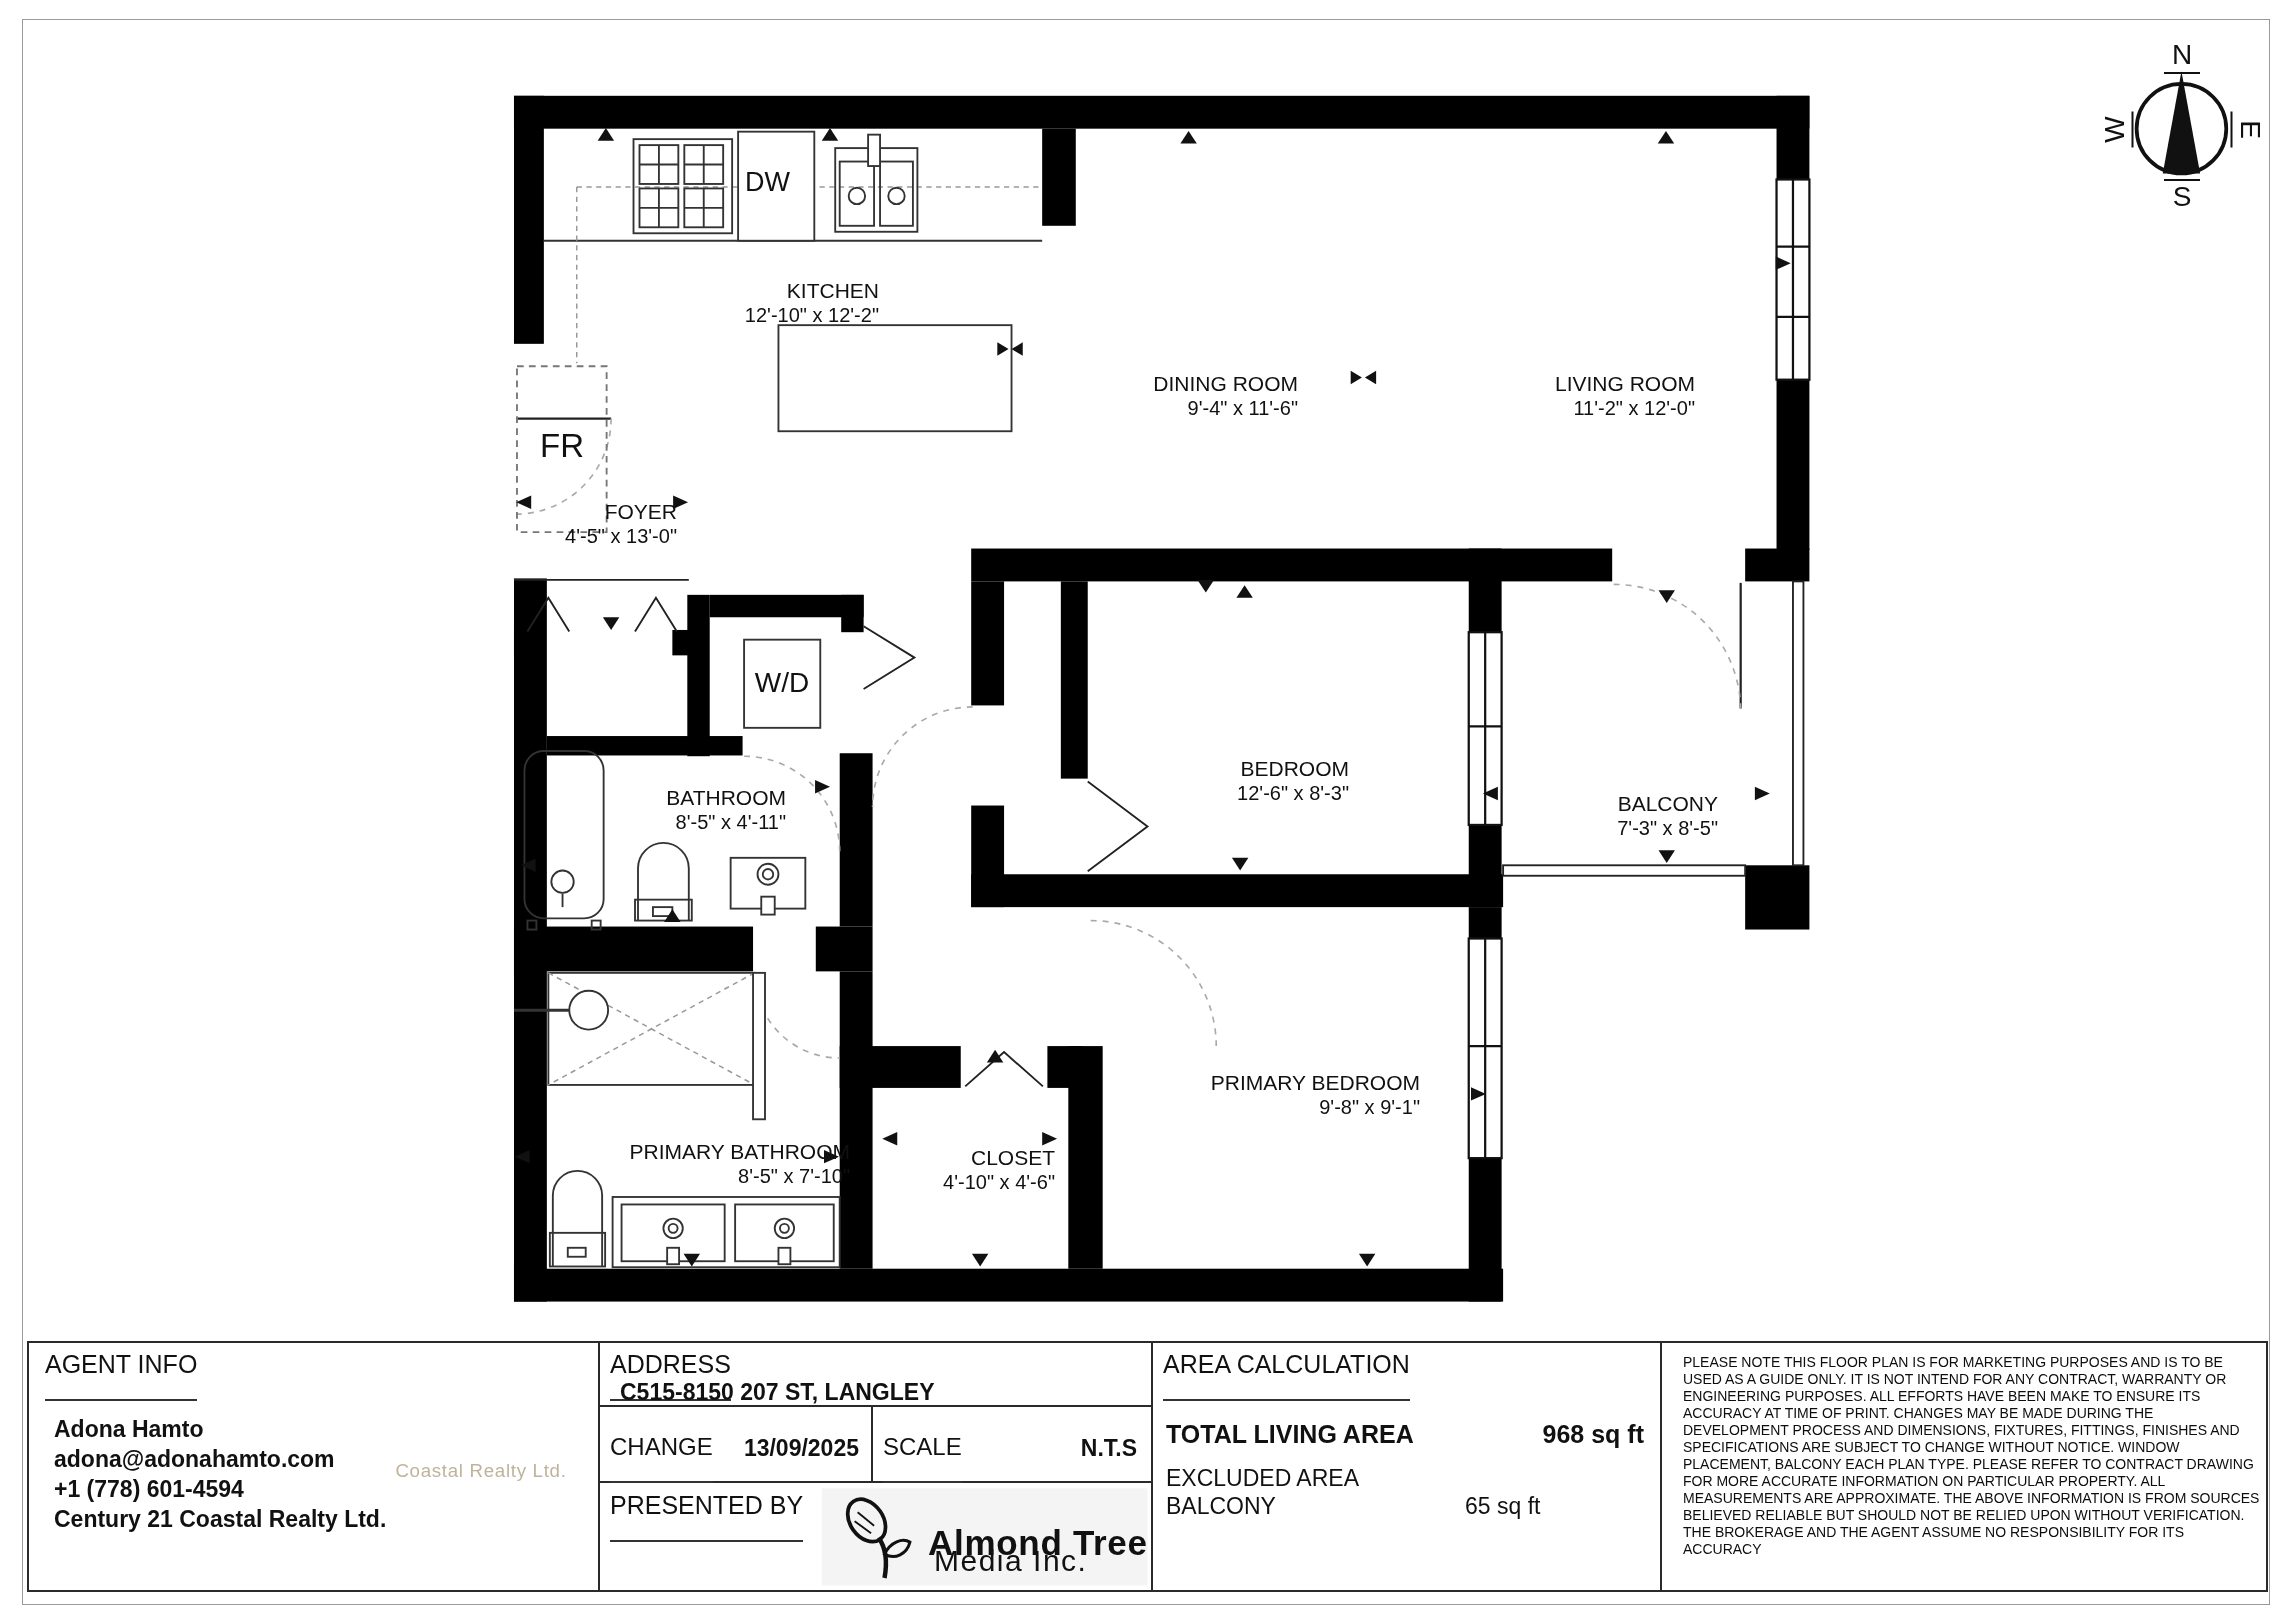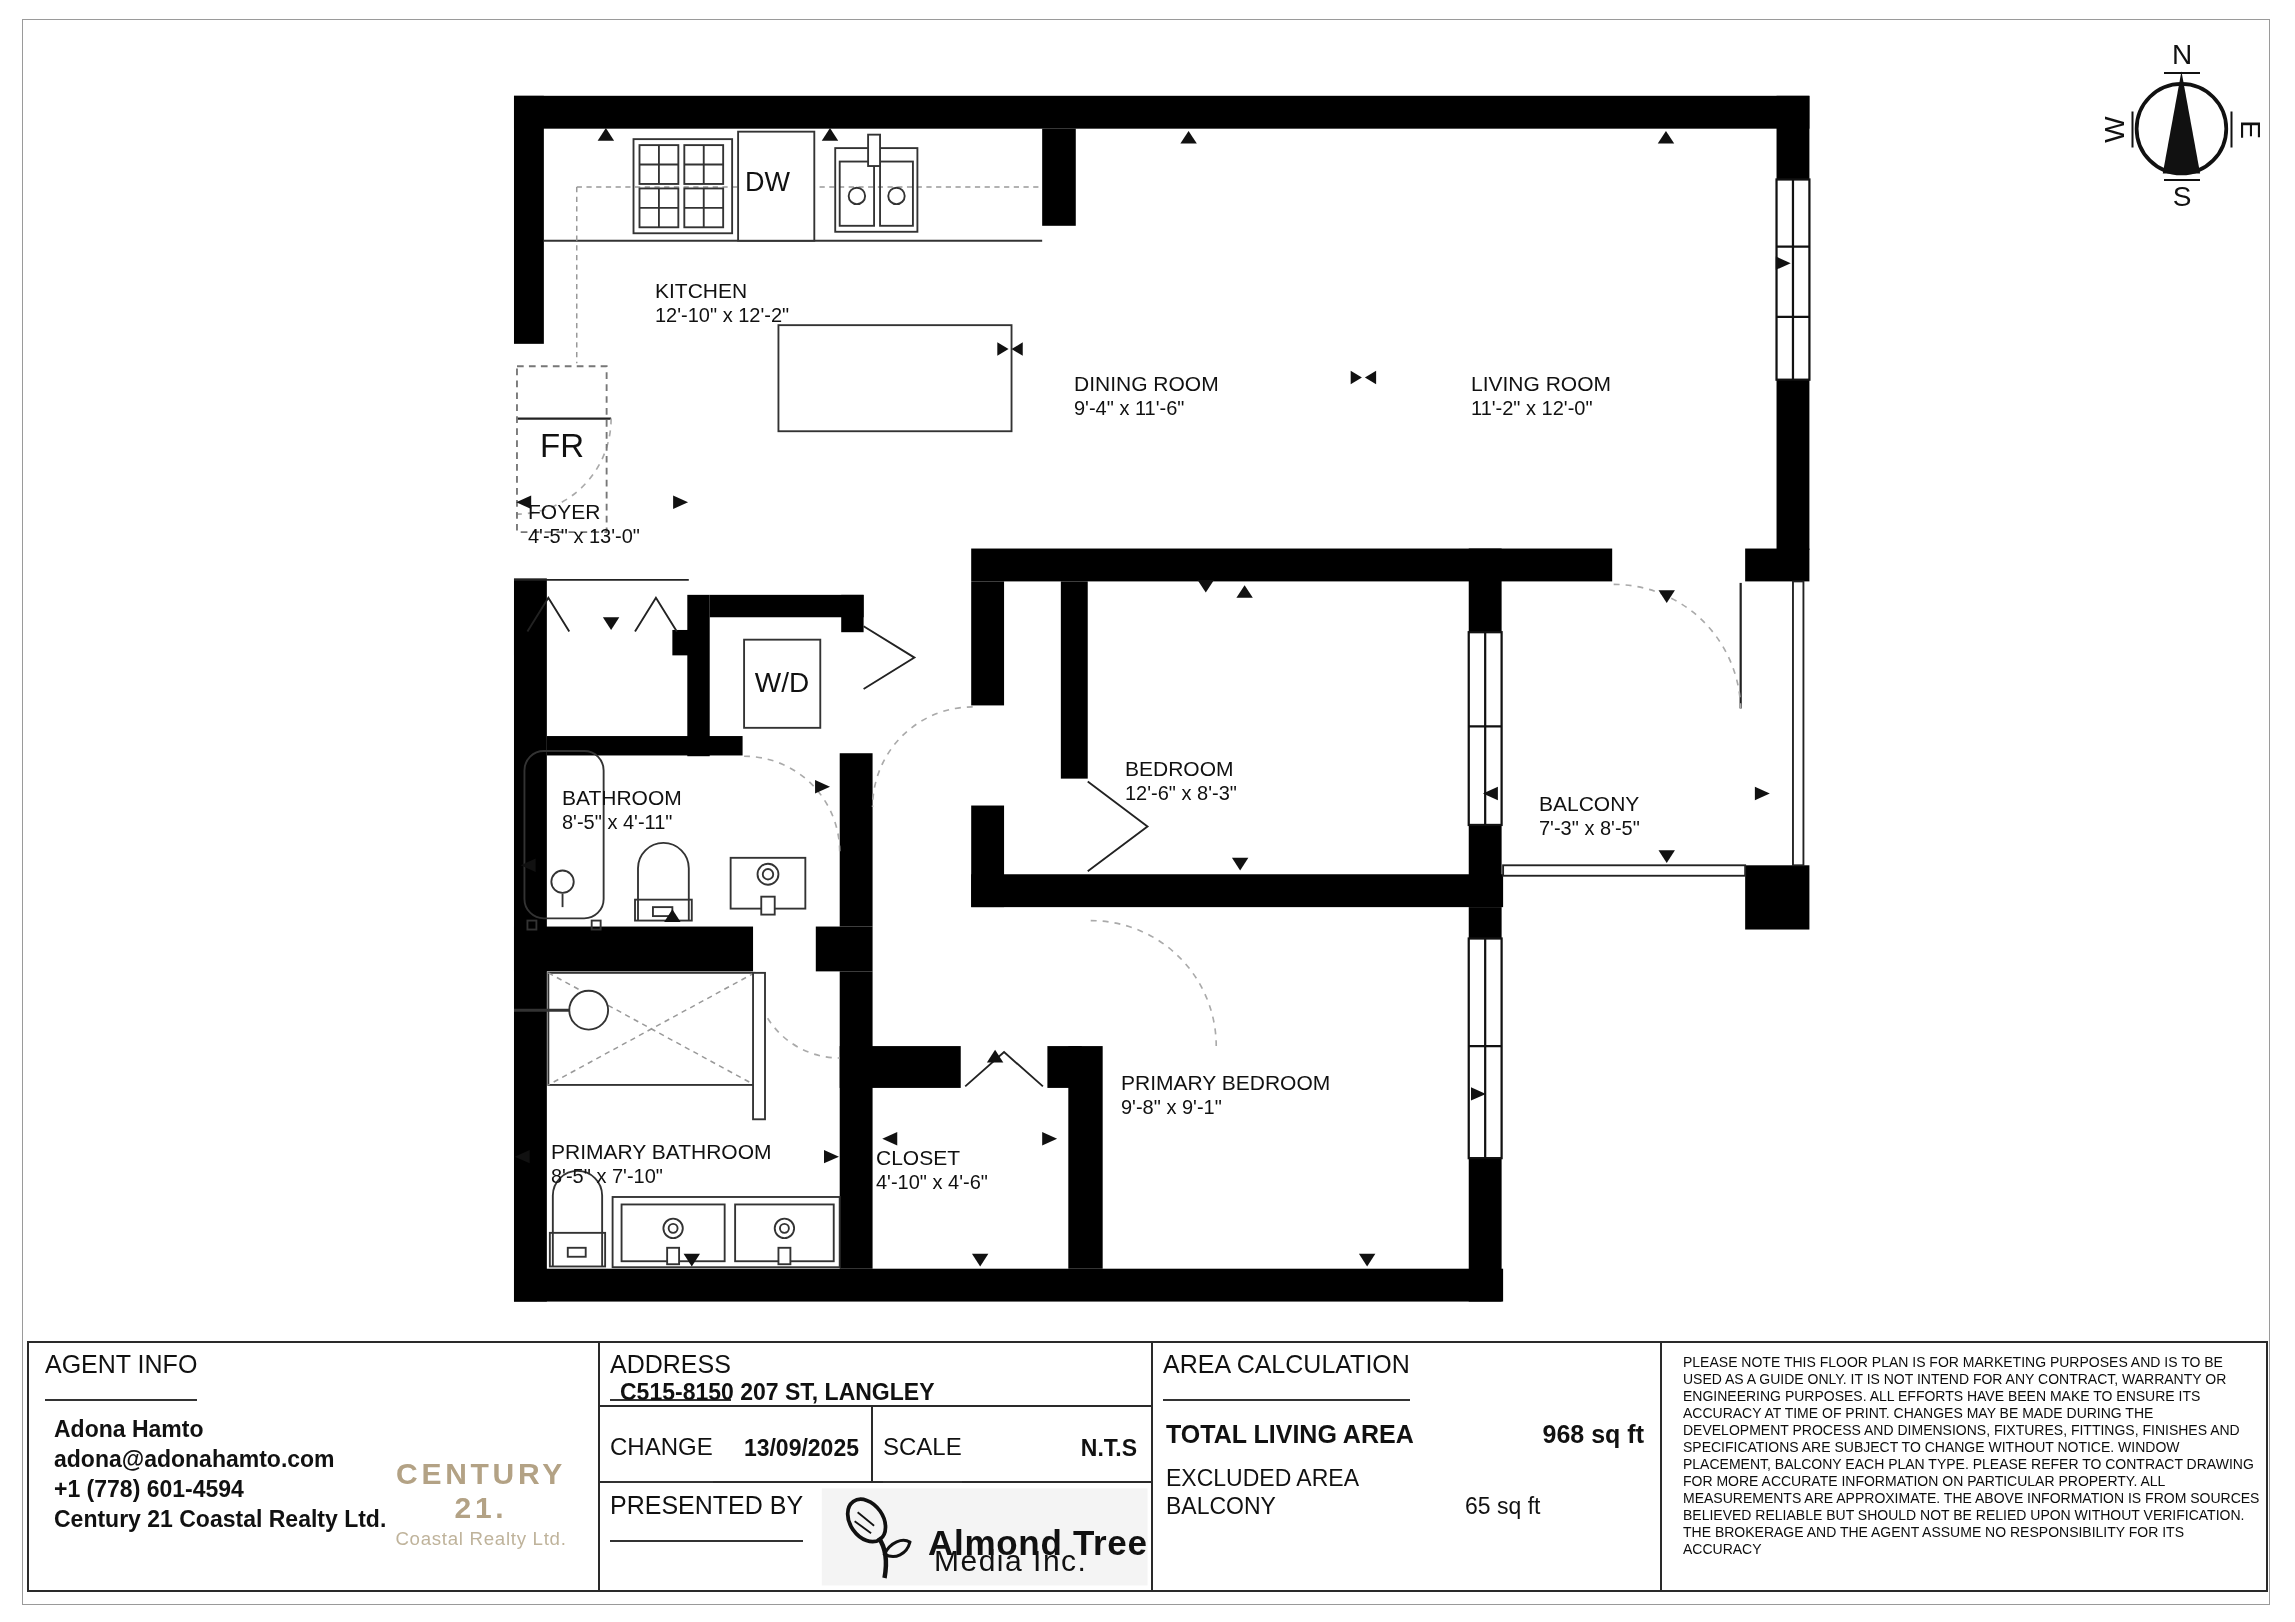--- a/index.html
+++ b/index.html
@@ -1,20 +1,20 @@
 <!DOCTYPE html>
 <html style="font-size:12px"><head>
 <meta charset="utf-8">
 <style>
   html,body{margin:0;padding:0;background:#ffffff;}
   body{width:2295px;height:1623px;position:relative;font-family:"Liberation Sans",sans-serif;color:#111;}
   .abs{position:absolute;}
   .page-border{left:22.4px;top:19.4px;width:2246px;height:1584px;border:1.5px solid #9a9a9a;z-index:0;}
   #plan-svg{left:0;top:0;z-index:1;}
-  .lbl{z-index:3;text-align:left;font-size:21px;line-height:25px;color:#111;white-space:nowrap;}
+  .lbl{z-index:3;text-align:right;font-size:21px;line-height:25px;color:#111;white-space:nowrap;}
   .lbl .dims{font-size:20px;}
   .app-lbl{z-index:3;text-align:center;color:#111;}
   
   .cmp{z-index:3;width:36px;height:33px;text-align:center;font-size:28px;line-height:31px;}
   .cmp.u{border-bottom:2.2px solid #111;}
   .cmp.o{border-top:2.2px solid #111;}
   .rot90{transform:rotate(90deg);}
   .rotm90{transform:rotate(-90deg);}
   
   .tbl-box{border:2.2px solid #2a2a2a;z-index:2;}
@@ -309,21 +309,20 @@
 <div class="abs vline" style="left:871px;top:1405px;height:76px"></div>
 
 <div class="abs hdr" style="left:45px;top:1350px">AGENT INFO</div>
 <div class="abs agent-block" style="left:54px;top:1414px">
   <div>Adona Hamto</div>
   <div>adona@adonahamto.com</div>
   <div>+1 (778) 601-4594</div>
   <div>Century 21 Coastal Realty Ltd.</div>
 </div>
 <div class="abs c21" style="left:365px;top:1457px">
-  <div class="l1">CENTURY 21.</div>
   <div class="l2">Coastal Realty Ltd.</div>
 </div>
 
 <div class="abs hdr" style="left:610px;top:1350px">ADDRESS</div>
 <div class="abs val" style="left:620px;top:1379px">C515-8150 207 ST, LANGLEY</div>
 <div class="abs hdr" style="left:610px;top:1433px;font-size:24px">CHANGE</div>
 <div class="abs val" style="left:710px;top:1435px;width:149px;text-align:right">13/09/2025</div>
 <div class="abs hdr" style="left:883px;top:1433px;font-size:24px">SCALE</div>
 <div class="abs val" style="left:994px;top:1435px;width:143px;text-align:right">N.T.S</div>
 <div class="abs hdr" style="left:610px;top:1491px">PRESENTED BY</div>

